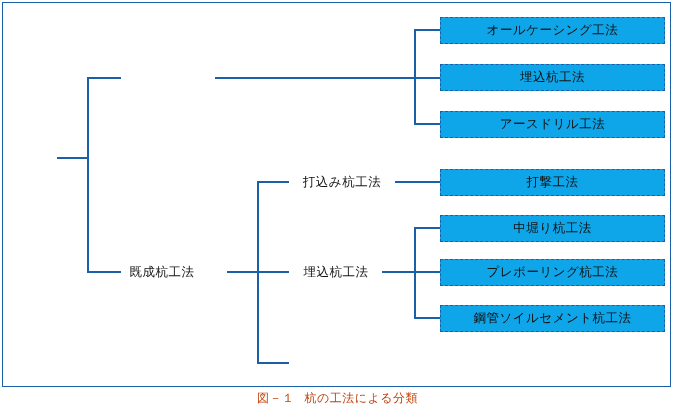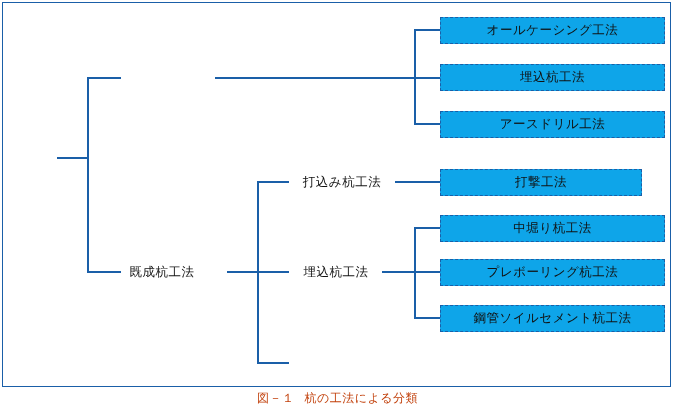--- a/index.html
+++ b/index.html
@@ -108,21 +108,21 @@
 
   <div class="node plain" style="left:112px; top:259px; width:100px; height:26px;">既成杭工法</div>
 
   <div class="node plain" style="left:288px; top:259px; width:96px; height:26px;">埋込杭工法</div>
   <div class="node plain" style="left:288px; top:169px; width:108px; height:26px;">打込み杭工法</div>
 
   <div class="node boxed" style="left:440px; top:17px; width:225px; height:27px;">オールケーシング工法</div>
   <div class="node boxed" style="left:440px; top:64px; width:225px; height:27px;">埋込杭工法</div>
   <div class="node boxed" style="left:440px; top:111px; width:225px; height:27px;">アースドリル工法</div>
 
-  <div class="node boxed" style="left:440px; top:169px; width:202px; height:27px;">打撃工法</div>
+  <div class="node boxed" style="left:440px; top:169px; width:225px; height:27px;">打撃工法</div>
 
   <div class="node boxed" style="left:440px; top:215px; width:225px; height:27px;">中堀り杭工法</div>
   <div class="node boxed" style="left:440px; top:305px; width:225px; height:27px;">鋼管ソイルセメント杭工法</div>
   <div class="node boxed" style="left:440px; top:259px; width:225px; height:27px;">プレボーリング杭工法</div>
 
   <div class="caption">
     <span class="cap-label">図－１</span><span>杭の工法による分類</span>
   </div>
 
 </div>

